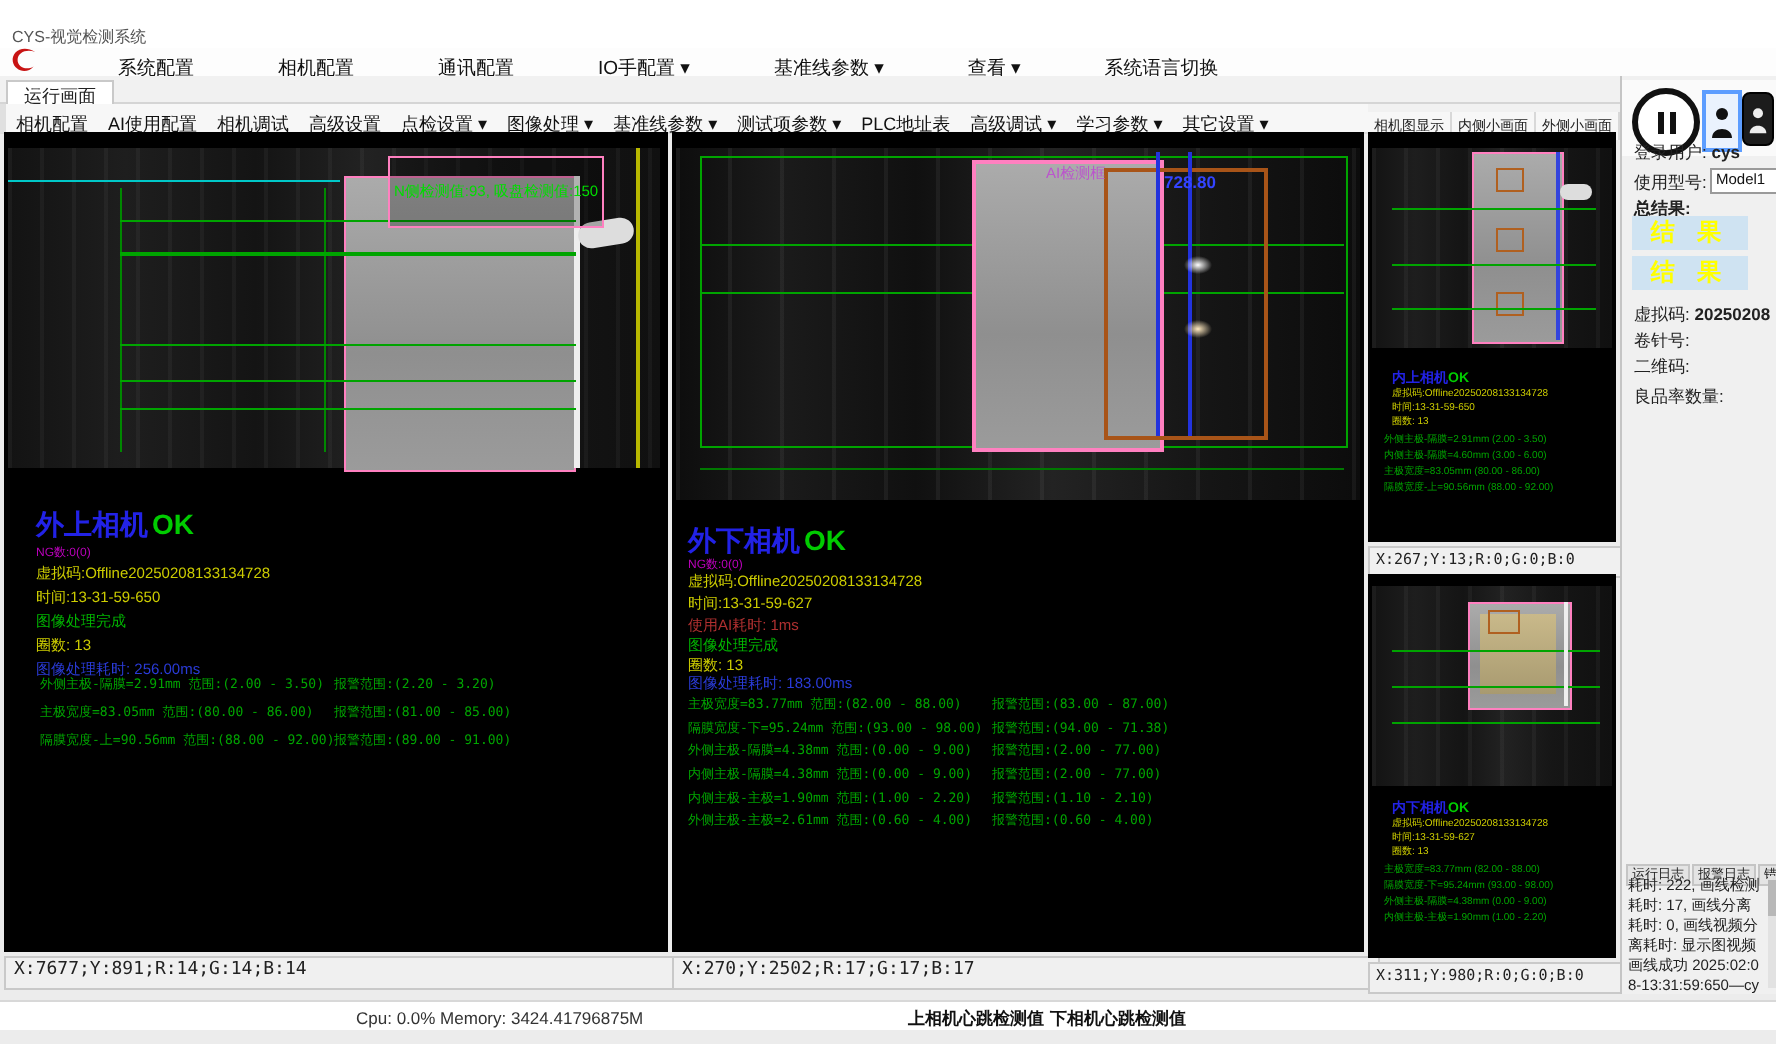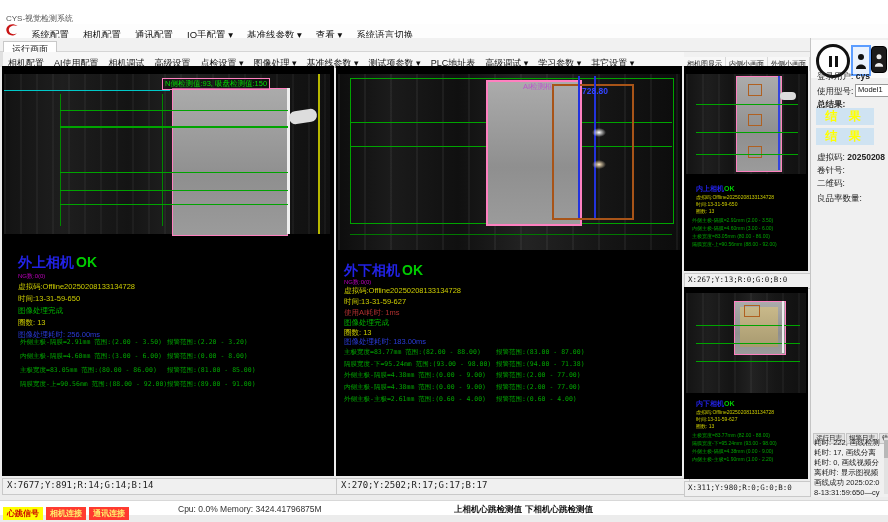--- a/index.html
+++ b/index.html
@@ -5,21 +5,21 @@
   html,body{margin:0;padding:0;}
   body{width:888px;height:522px;position:relative;overflow:hidden;background:#ececec;
        font-family:"Liberation Sans","DejaVu Sans",sans-serif;-webkit-font-smoothing:antialiased;}
   .abs{position:absolute;}
   
   .titlebar{left:0;top:0;width:888px;height:24px;background:#ffffff;}
   .titlebar span{position:absolute;left:6px;top:13px;font-size:8px;color:#555;}
   .menubar{left:0;top:24px;width:888px;height:14px;background:#fdfdfd;}
   .logo{position:absolute;left:4px;top:-2px;width:16px;height:16px;}
   .menu-items{position:absolute;left:24px;top:0;height:14px;white-space:nowrap;}
-  .menu-item{display:inline-block;font-size:9.5px;color:#111;padding:1px 7px;cursor:default;}
+  .menu-item{display:inline-block;font-size:9.5px;color:#111;padding:1px 7px;cursor:default;margin-left:28px;}
   .tabrow{left:0;top:38px;width:810px;height:13px;background:#f1f1f1;border-bottom:1px solid #d5d5d5;}
   .tab{display:inline-block;margin-left:3px;padding:1px 8px 0 8px;font-size:9px;color:#222;
        background:#fff;border:1px solid #c9c9c9;border-bottom:none;height:12px;}
   .toolbar{left:0;top:52px;width:684px;height:14px;background:#f7f7f7;border-bottom:1px solid #ddd;
            border-left:3px solid #e0e0e0;white-space:nowrap;}
   .tool-item{display:inline-block;font-size:9px;color:#111;padding:1px 5px;}
   .small-tabs{left:684px;top:52px;width:126px;height:14px;background:#f1f1f1;border-bottom:1px solid #ddd;white-space:nowrap;}
   .small-tab{display:inline-block;font-size:7px;color:#222;padding:2px 3px;background:#f7f7f7;border-right:1px solid #d8d8d8;}
   
   .view{background:#000;overflow:hidden;}
@@ -78,21 +78,21 @@
   .logtext{position:absolute;left:3px;width:68px;font-size:7.5px;color:#222;line-height:10px;word-break:break-all;}
   .logscroll{position:absolute;right:1px;width:4px;background:#e2e2e2;}
   .logthumb{position:absolute;left:0;width:4px;height:18px;background:#b8b8b8;}
   
   .statusbar{left:0;top:500px;width:888px;height:14px;background:#fff;border-top:1px solid #d8d8d8;}
   .badges{position:absolute;left:3px;top:1px;white-space:nowrap;}
   .badge{display:inline-block;font-size:8px;font-weight:bold;padding:1px 4px;margin-right:3px;}
   .cpu{position:absolute;left:178px;top:3px;font-size:8.5px;color:#333;white-space:nowrap;}
   .hb{position:absolute;top:3px;font-size:8.5px;color:#111;font-weight:bold;white-space:nowrap;}
   .overlay-label{position:absolute;border:1px solid #ff80c0;color:#00dd00;font-size:7.5px;
-                 padding:0 2px;white-space:nowrap;background:rgba(0,0,0,0.25);}
+                 padding:12px 2px;white-space:nowrap;background:rgba(0,0,0,0.25);margin-left:32px;}
 </style>
 </head>
 <body>
 
 <div class="abs titlebar">
   <span>CYS-视觉检测系统</span>
 </div>
 
 <div class="abs menubar">
   <span class="logo">
@@ -142,24 +142,20 @@
   <div class="t-grn" style="left:16px;top:240px;">图像处理完成</div>
   <div class="t-yel" style="left:16px;top:252px;">圈数: 13</div>
   <div class="t-blu" style="left:16px;top:264px;">图像处理耗时: 256.00ms</div>
   <div class="rows" style="left:18px;top:272px;right:4px;text-decoration:underline;">
 
       <div class="m-row">
         <span class="mtext">外侧主极-隔膜=2.91mm 范围:(2.00 - 3.50)</span>
         <span class="alarm">报警范围:(2.20 - 3.20)</span>
       </div>
 
-      <div class="m-row">
-        <span class="mtext">内侧主极-隔膜=4.60mm 范围:(3.00 - 6.00)</span>
-        <span class="alarm">报警范围:(0.00 - 8.00)</span>
-      </div>
 
       <div class="m-row">
         <span class="mtext">主极宽度=83.05mm 范围:(80.00 - 86.00)</span>
         <span class="alarm">报警范围:(81.00 - 85.00)</span>
       </div>
 
       <div class="m-row">
         <span class="mtext">隔膜宽度-上=90.56mm 范围:(88.00 - 92.00)</span>
         <span class="alarm">报警范围:(89.00 - 91.00)</span>
       </div>
@@ -209,20 +205,24 @@
       <div class="m-row">
         <span class="mtext">外侧主极-隔膜=4.38mm 范围:(0.00 - 9.00)</span>
         <span class="alarm">报警范围:(2.00 - 77.00)</span>
       </div>
 
       <div class="m-row">
         <span class="mtext">内侧主极-隔膜=4.38mm 范围:(0.00 - 9.00)</span>
         <span class="alarm">报警范围:(2.00 - 77.00)</span>
       </div>
 
+      <div class="m-row">
+        <span class="mtext">内侧主极-主极=1.90mm 范围:(1.00 - 2.20)</span>
+        <span class="alarm">报警范围:(1.10 - 2.10)</span>
+      </div>
 
       <div class="m-row">
         <span class="mtext">外侧主极-主极=2.61mm 范围:(0.60 - 4.00)</span>
         <span class="alarm">报警范围:(0.60 - 4.00)</span>
       </div>
     </div>
 </div>
 <div class="coordbar cb-m">X:270;Y:2502;R:17;G:17;B:17</div>
 
 <div class="abs view view-s1">
@@ -318,19 +318,16 @@
   <div class="logtabs" style="top:388px;">
     
   <span class="logtab">运行日志</span><span class="logtab">报警日志</span><span class="logtab">错误日志</span></div>
   <div class="logtext" style="top:400px;">耗时: 222, 画线检测耗时: 17, 画线分离耗时: 0, 画线视频分离耗时: 显示图视频画线成功 2025:02:08-13:31:59:650—cys—外上相机—图像处理耗时: 258.00ms</div>
   <div class="logscroll" style="top:400px;height:56px;">
       <div class="logthumb" style="top:2px;"></div>
     </div>
 </div>
 
 <div class="abs statusbar">
-  <div class="badges">
-    
-  <span class="badge" style="background: rgb(255, 255, 0); color: rgb(204, 0, 0);">心跳信号</span><span class="badge" style="background: rgb(255, 59, 48); color: rgb(255, 239, 107);">相机连接</span><span class="badge" style="background: rgb(255, 59, 48); color: rgb(255, 239, 107);">通讯连接</span></div>
   <div class="cpu">Cpu: 0.0% Memory: 3424.41796875M</div>
   <div class="hb" style="left:454px;">上相机心跳检测值</div>
   <div class="hb" style="left:525px;">下相机心跳检测值</div>
 </div>
 
 </body></html>

